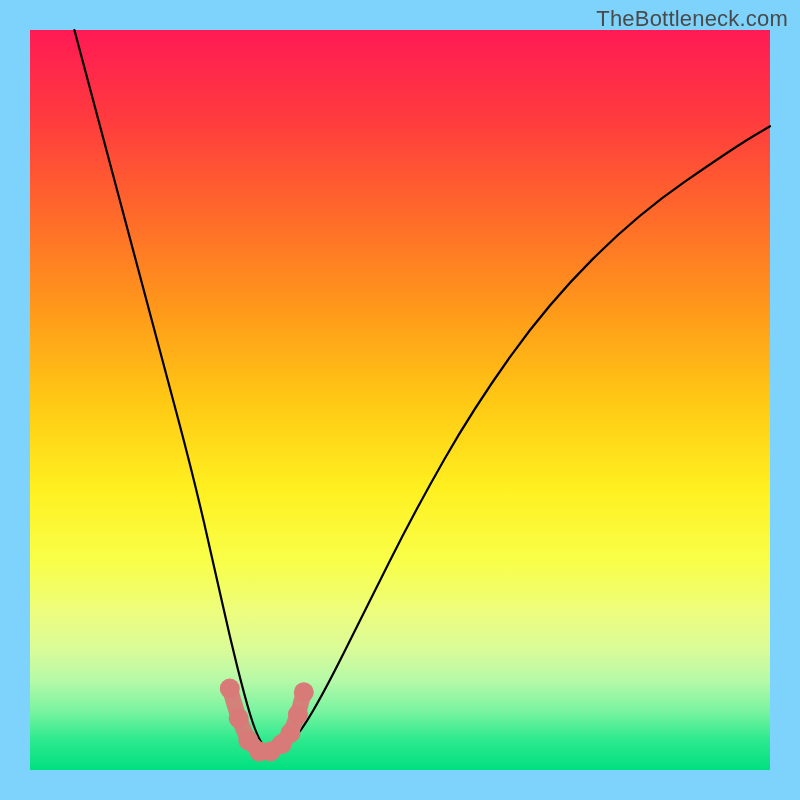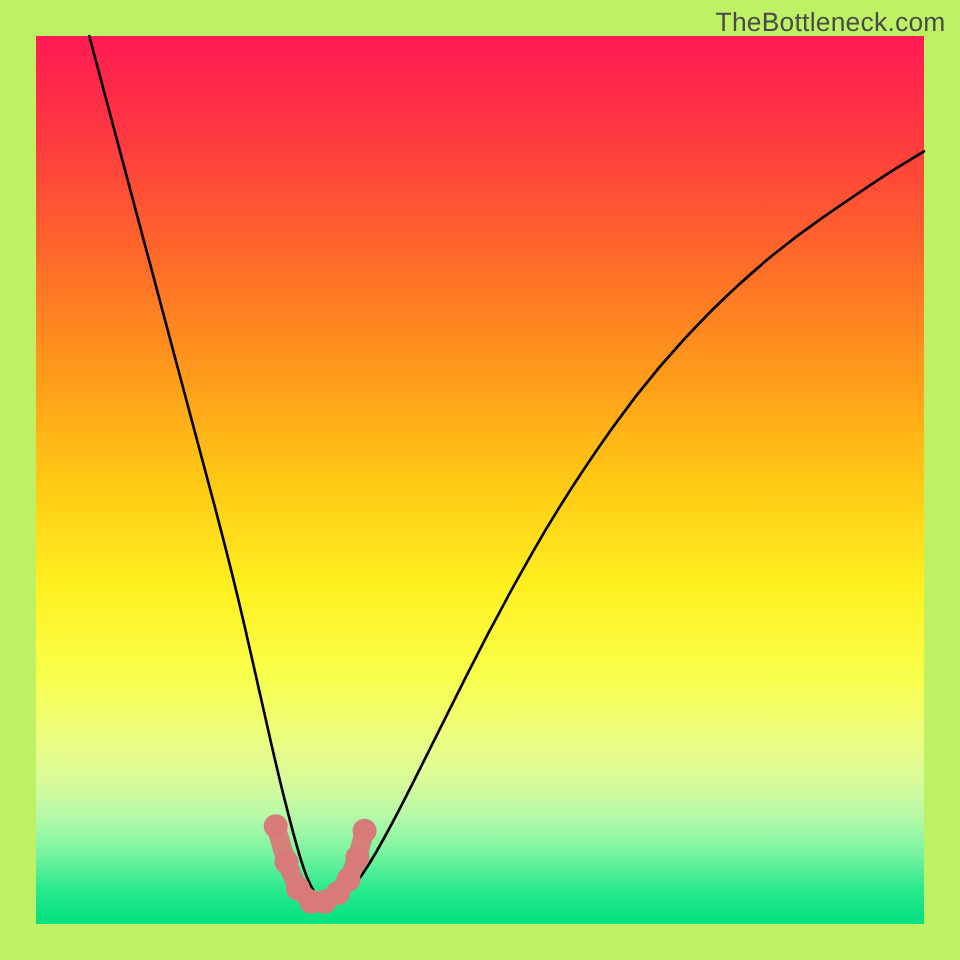--- a/index.html
+++ b/index.html
@@ -7,21 +7,21 @@
     padding: 0;
     width: 800px;
     height: 800px;
     background: #000;
     overflow: hidden;
   }
   .container {
     position: relative;
     width: 800px;
     height: 800px;
-    background: #bef264;
+    background: #7dd3fc;
   }
   .plot-area {
     position: absolute;
     left: 30px;
     top: 30px;
     width: 740px;
     height: 740px;
     background: linear-gradient(to bottom,
       #ff1a54 0%,
       #ff3b3e 12%,

